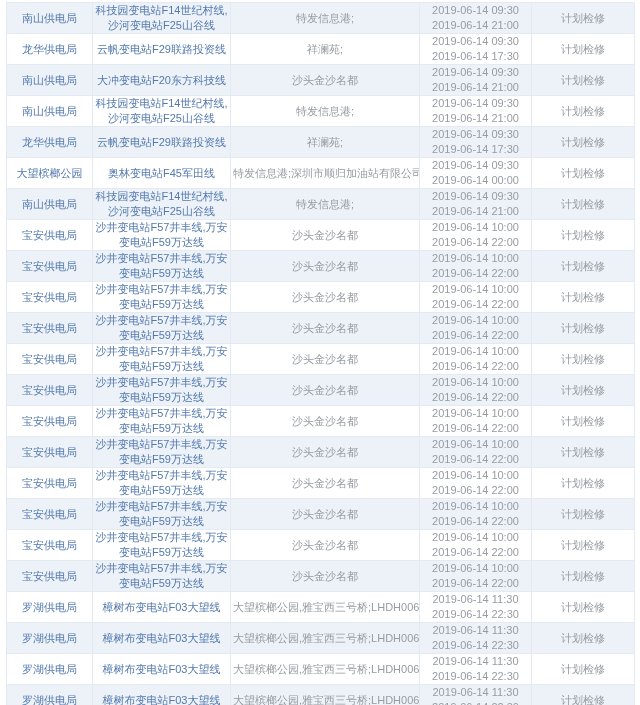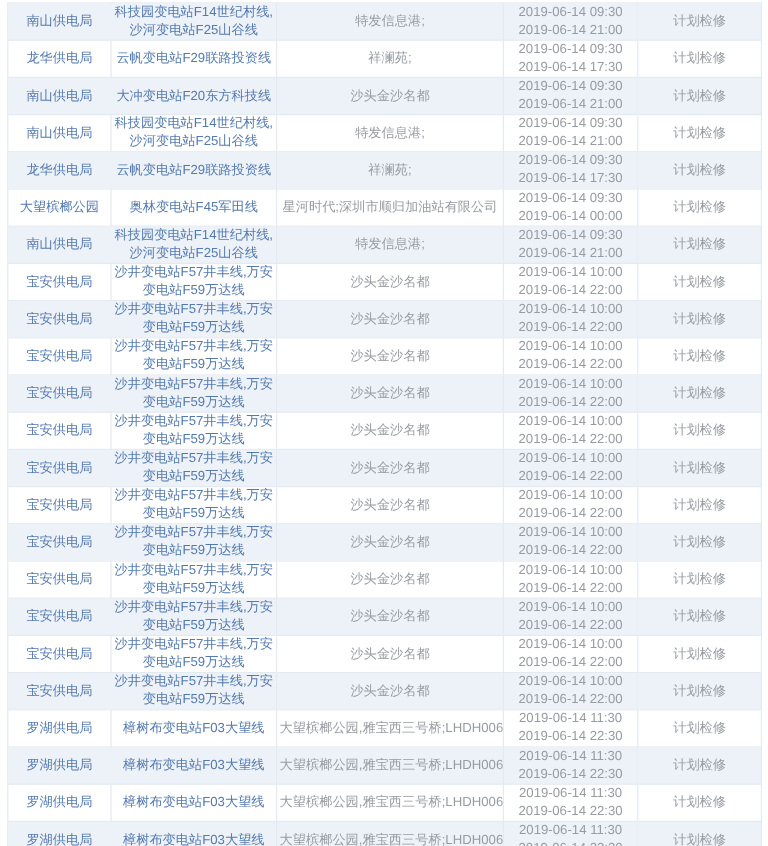--- a/index.html
+++ b/index.html
@@ -105,21 +105,21 @@
           <td class="col-area">祥澜苑;</td>
           <td class="col-times">
             <div>2019-06-14 09:30</div>
             <div>2019-06-14 17:30</div>
           </td>
           <td class="col-status">计划检修</td>
         </tr>
         <tr>
           <td class="col-bureau">大望槟榔公园</td>
           <td class="col-line">奥林变电站F45军田线</td>
-          <td class="col-area">星河时代;深圳市顺归加油站有限公司</td>
+          <td class="col-area">特发信息港;深圳市顺归加油站有限公司</td>
           <td class="col-times">
             <div>2019-06-14 09:30</div>
             <div>2019-06-14 00:00</div>
           </td>
           <td class="col-status">计划检修</td>
         </tr>
         <tr>
           <td class="col-bureau">南山供电局</td>
           <td class="col-line">
             <div>科技园变电站F14世纪村线,</div>

